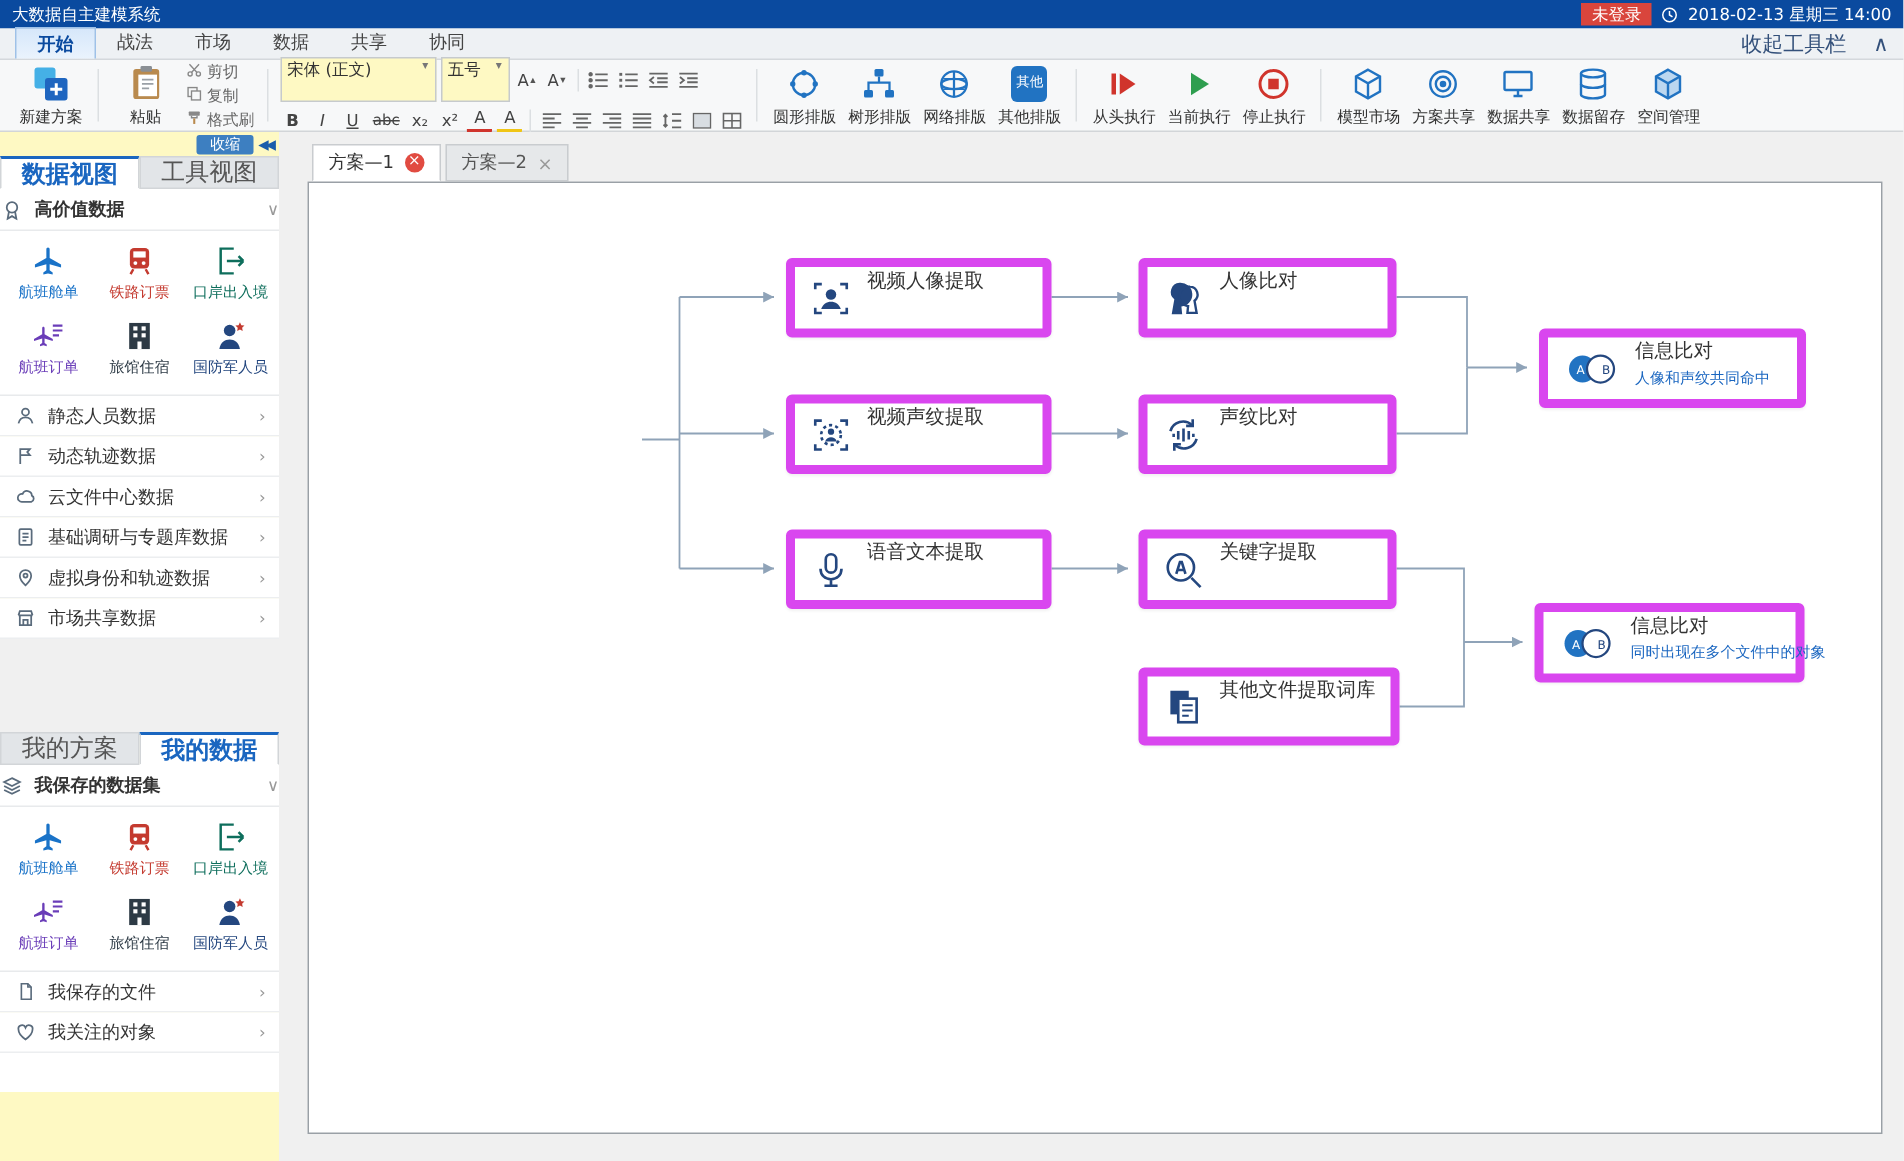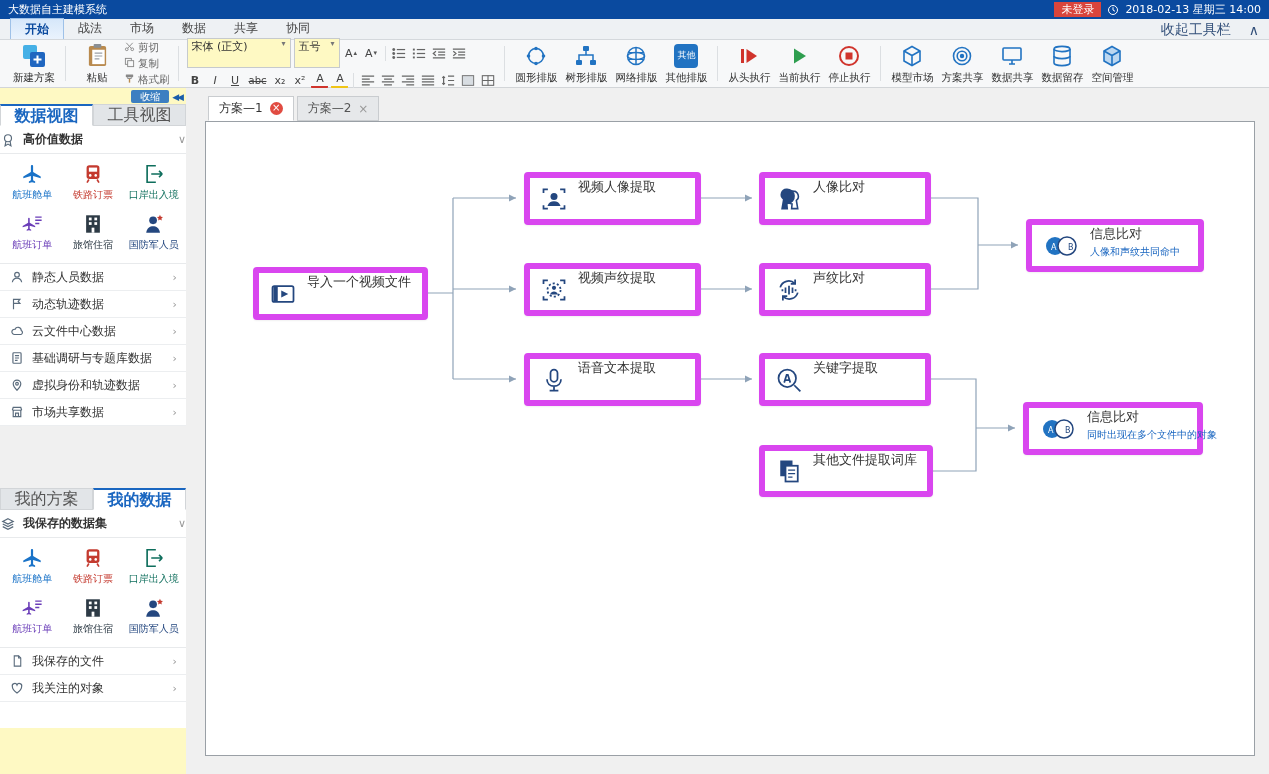--- a/index.html
+++ b/index.html
@@ -695,30 +695,20 @@
         <path d="M495 257 H546" marker-end="url(#arr)"></path>
         <path d="M725 76 H772 V123"></path>
         <path d="M725 167 H772 V123"></path>
         <path d="M772 123 H812" marker-end="url(#arr)"></path>
         <path d="M725 257 H770 V306"></path>
         <path d="M727 349 H770 V306"></path>
         <path d="M770 306 H809" marker-end="url(#arr)"></path>
       </g>
     </svg>
 
-    <div class="node" style="left:47px;top:145px;width:175px;height:53px">
-      <span class="nicon">
-        <svg width="28" height="28" viewBox="0 0 32 32">
-            <rect x="4" y="7" width="24" height="18" rx="2" fill="none" stroke="#24477f" stroke-width="2"></rect>
-            <rect x="5" y="8" width="5" height="16" fill="#24477f"></rect>
-            <path d="M14 12l8 4-8 4z" fill="#24477f"></path>
-          </svg>
-      </span>
-      <span class="nlabel">导入一个视频文件</span>
-    </div>
 
     <div class="node" style="left:318px;top:50px;width:177px;height:53px">
       <span class="nicon">
         <svg width="28" height="28" viewBox="0 0 32 32" fill="none" stroke="#24477f" stroke-width="2">
             <path d="M4 9V5h5M23 5h5v4M28 23v4h-5M9 27H4v-4"></path>
             <circle cx="16" cy="13" r="4" fill="#24477f" stroke="none"></circle>
             <path d="M8.5 24c1.5-4 4-5.5 7.5-5.5s6 1.5 7.5 5.5" fill="#24477f" stroke="none"></path>
           </svg>
       </span>
       <span class="nlabel">视频人像提取</span>

